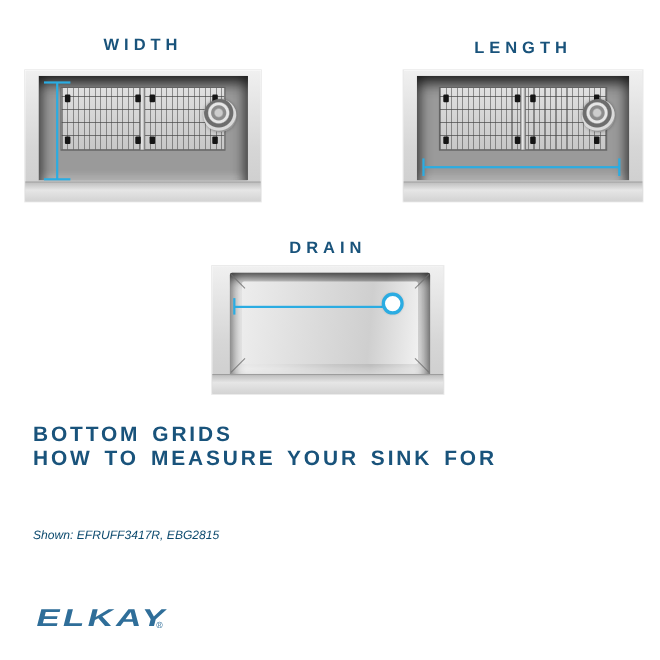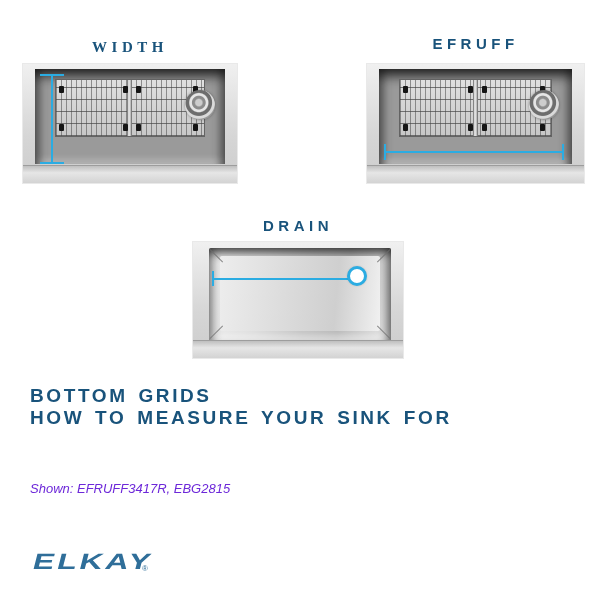--- a/index.html
+++ b/index.html
@@ -9,21 +9,21 @@
     background: #ffffff; overflow: hidden;
     font-family: "Liberation Sans", sans-serif;
   }
 
   
   .fig-label {
     position: absolute; text-align: center;
     font-size: 15px; font-weight: bold; letter-spacing: 4.5px;
     color: #19537B; line-height: 18px;
   }
-  #label-width  { left: 23px;  top: 38px;  width: 214px; font-family: Liberation Serif, serif; }
+  #label-width  { left: 23px;  top: 32px;  width: 214px; }
   #label-length { left: 367px; top: 35px;  width: 217px; }
   #label-drain  { left: 193px; top: 217px; width: 210px; }
 
   
   .sink {
     position: absolute;
     background: linear-gradient(180deg, #f0f0f0, #d6d6d6 60%, #cccccc);
     box-shadow: 0 0 0 1px #e9e9e9;
   }
   #sink-width  { left: 23px;  top: 64px;  width: 214px; height: 119px; }
@@ -125,21 +125,21 @@
     color: #19537B; font-size: 19px; font-weight: bold;
     letter-spacing: 2.6px; word-spacing: 3px; line-height: 22px;
     white-space: nowrap;
   }
   .body-copy {
     position: absolute; left: 30px; top: 433px; width: 560px;
     color: #4D4D4D; font-size: 13px; line-height: 23px; white-space: nowrap;
   }
   .shown-note {
     position: absolute; left: 30px; top: 481px; width: 400px;
-    color: #6d28d9; font-size: 13px; font-style: italic;
+    color: #0c4a6e; font-size: 11px; font-style: italic;
   }
 
   
   .logo { position: absolute; left: 30px; top: 549px; width: 130px; height: 30px; }
   .logo-text {
     display: inline-block; color: #2F6E99;
     font-size: 22px; font-weight: bold; letter-spacing: 2px; line-height: 26px;
     transform: scaleX(1.45) skewX(-10deg); transform-origin: left bottom;
   }
   .logo-reg {
@@ -167,21 +167,21 @@
         <div class="foot r2 c4"></div>
       </div>
       <div class="drain-cap"></div>
     </div>
     <div class="apron"></div>
     <div class="cyan mw-line"></div>
     <div class="cyan mw-cap-top"></div>
     <div class="cyan mw-cap-bot"></div>
   </div>
 
-  <div class="fig-label" id="label-length">EFRUFF</div>
+  <div class="fig-label" id="label-length">LENGTH</div>
   <div class="sink" id="sink-length">
     <div class="basin">
       <div class="grid">
         <div class="grid-divider"></div>
         <div class="foot r1 c1"></div>
         <div class="foot r1 c2"></div>
         <div class="foot r1 c3"></div>
         <div class="foot r1 c4"></div>
         <div class="foot r2 c1"></div>
         <div class="foot r2 c2"></div>

